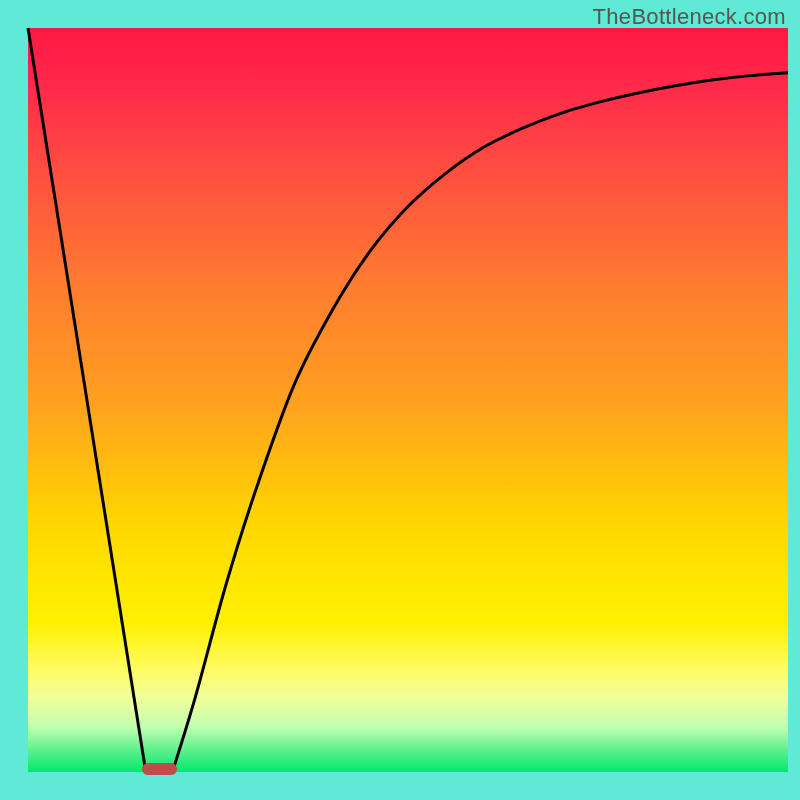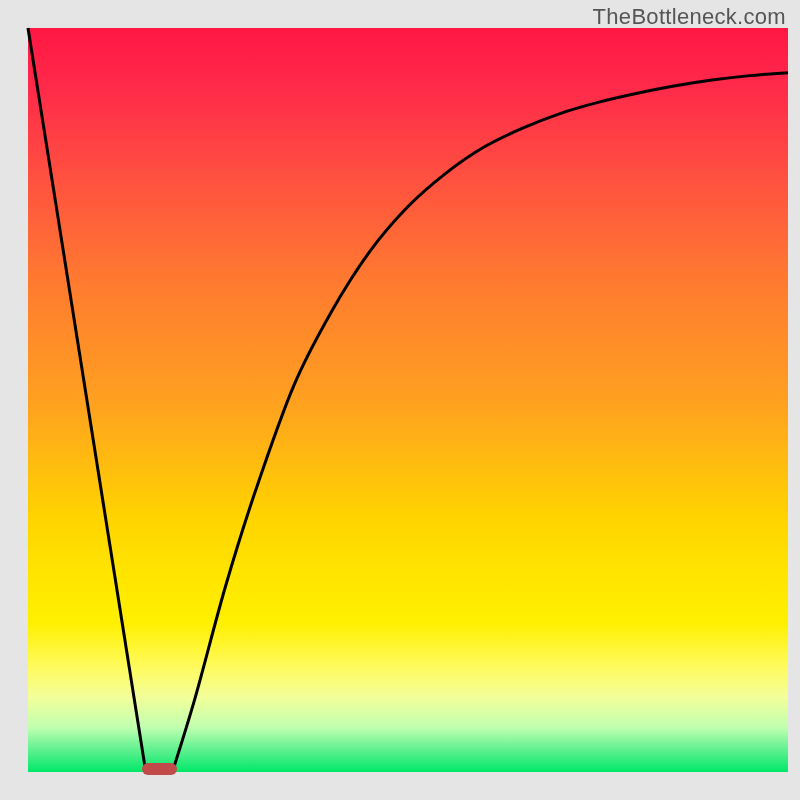--- a/index.html
+++ b/index.html
@@ -1,17 +1,17 @@
 <!DOCTYPE html>
 <html><head>
   <meta charset="utf-8">
   <style>
     * { margin: 0; padding: 0; box-sizing: border-box; }
     body { width: 800px; height: 800px; overflow: hidden; background: #000; position: relative; }
-    .frame { position: absolute; inset: 0; background: #e5e5e5; }
+    .frame { position: absolute; inset: 0; background: #5eead4; }
     .plot {
       position: absolute;
       left: 28px; top: 28px; right: 12px; bottom: 28px;
       background: linear-gradient(to bottom,
         #ff1744 0%,
         #ff2a4a 8%,
         #ff5040 20%,
         #ff7a30 34%,
         #ffa020 50%,
         #ffd400 66%,

